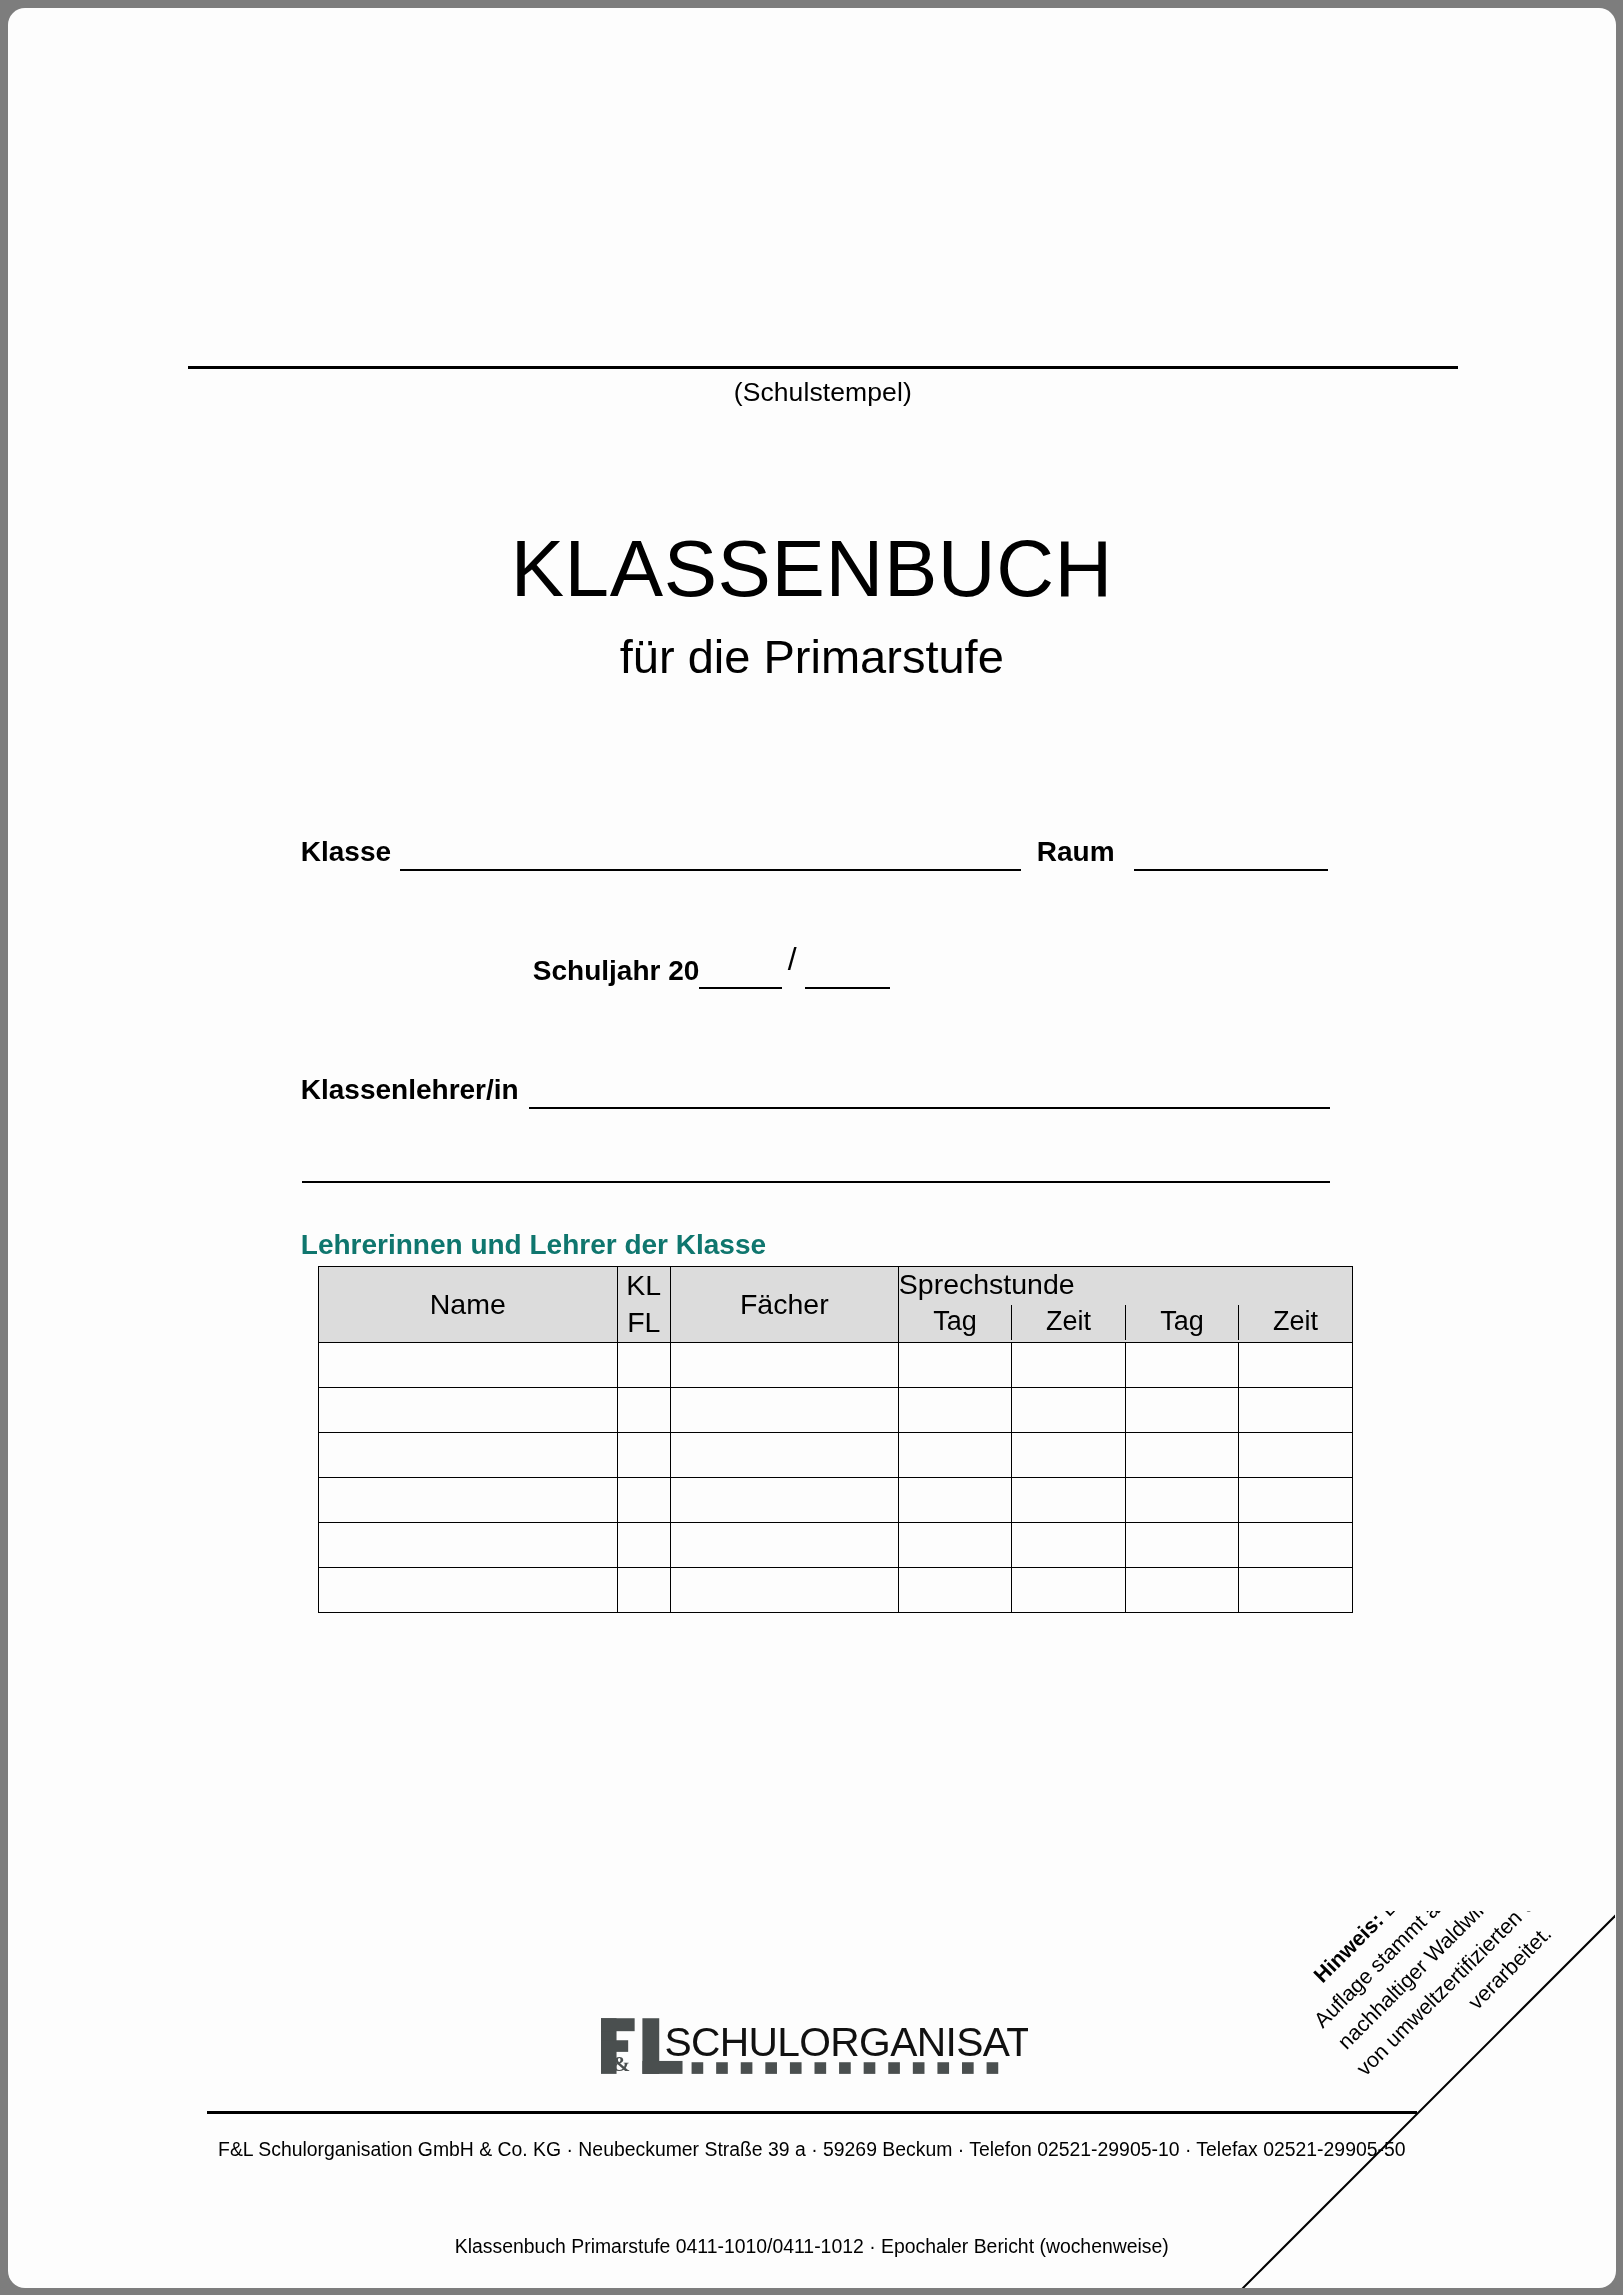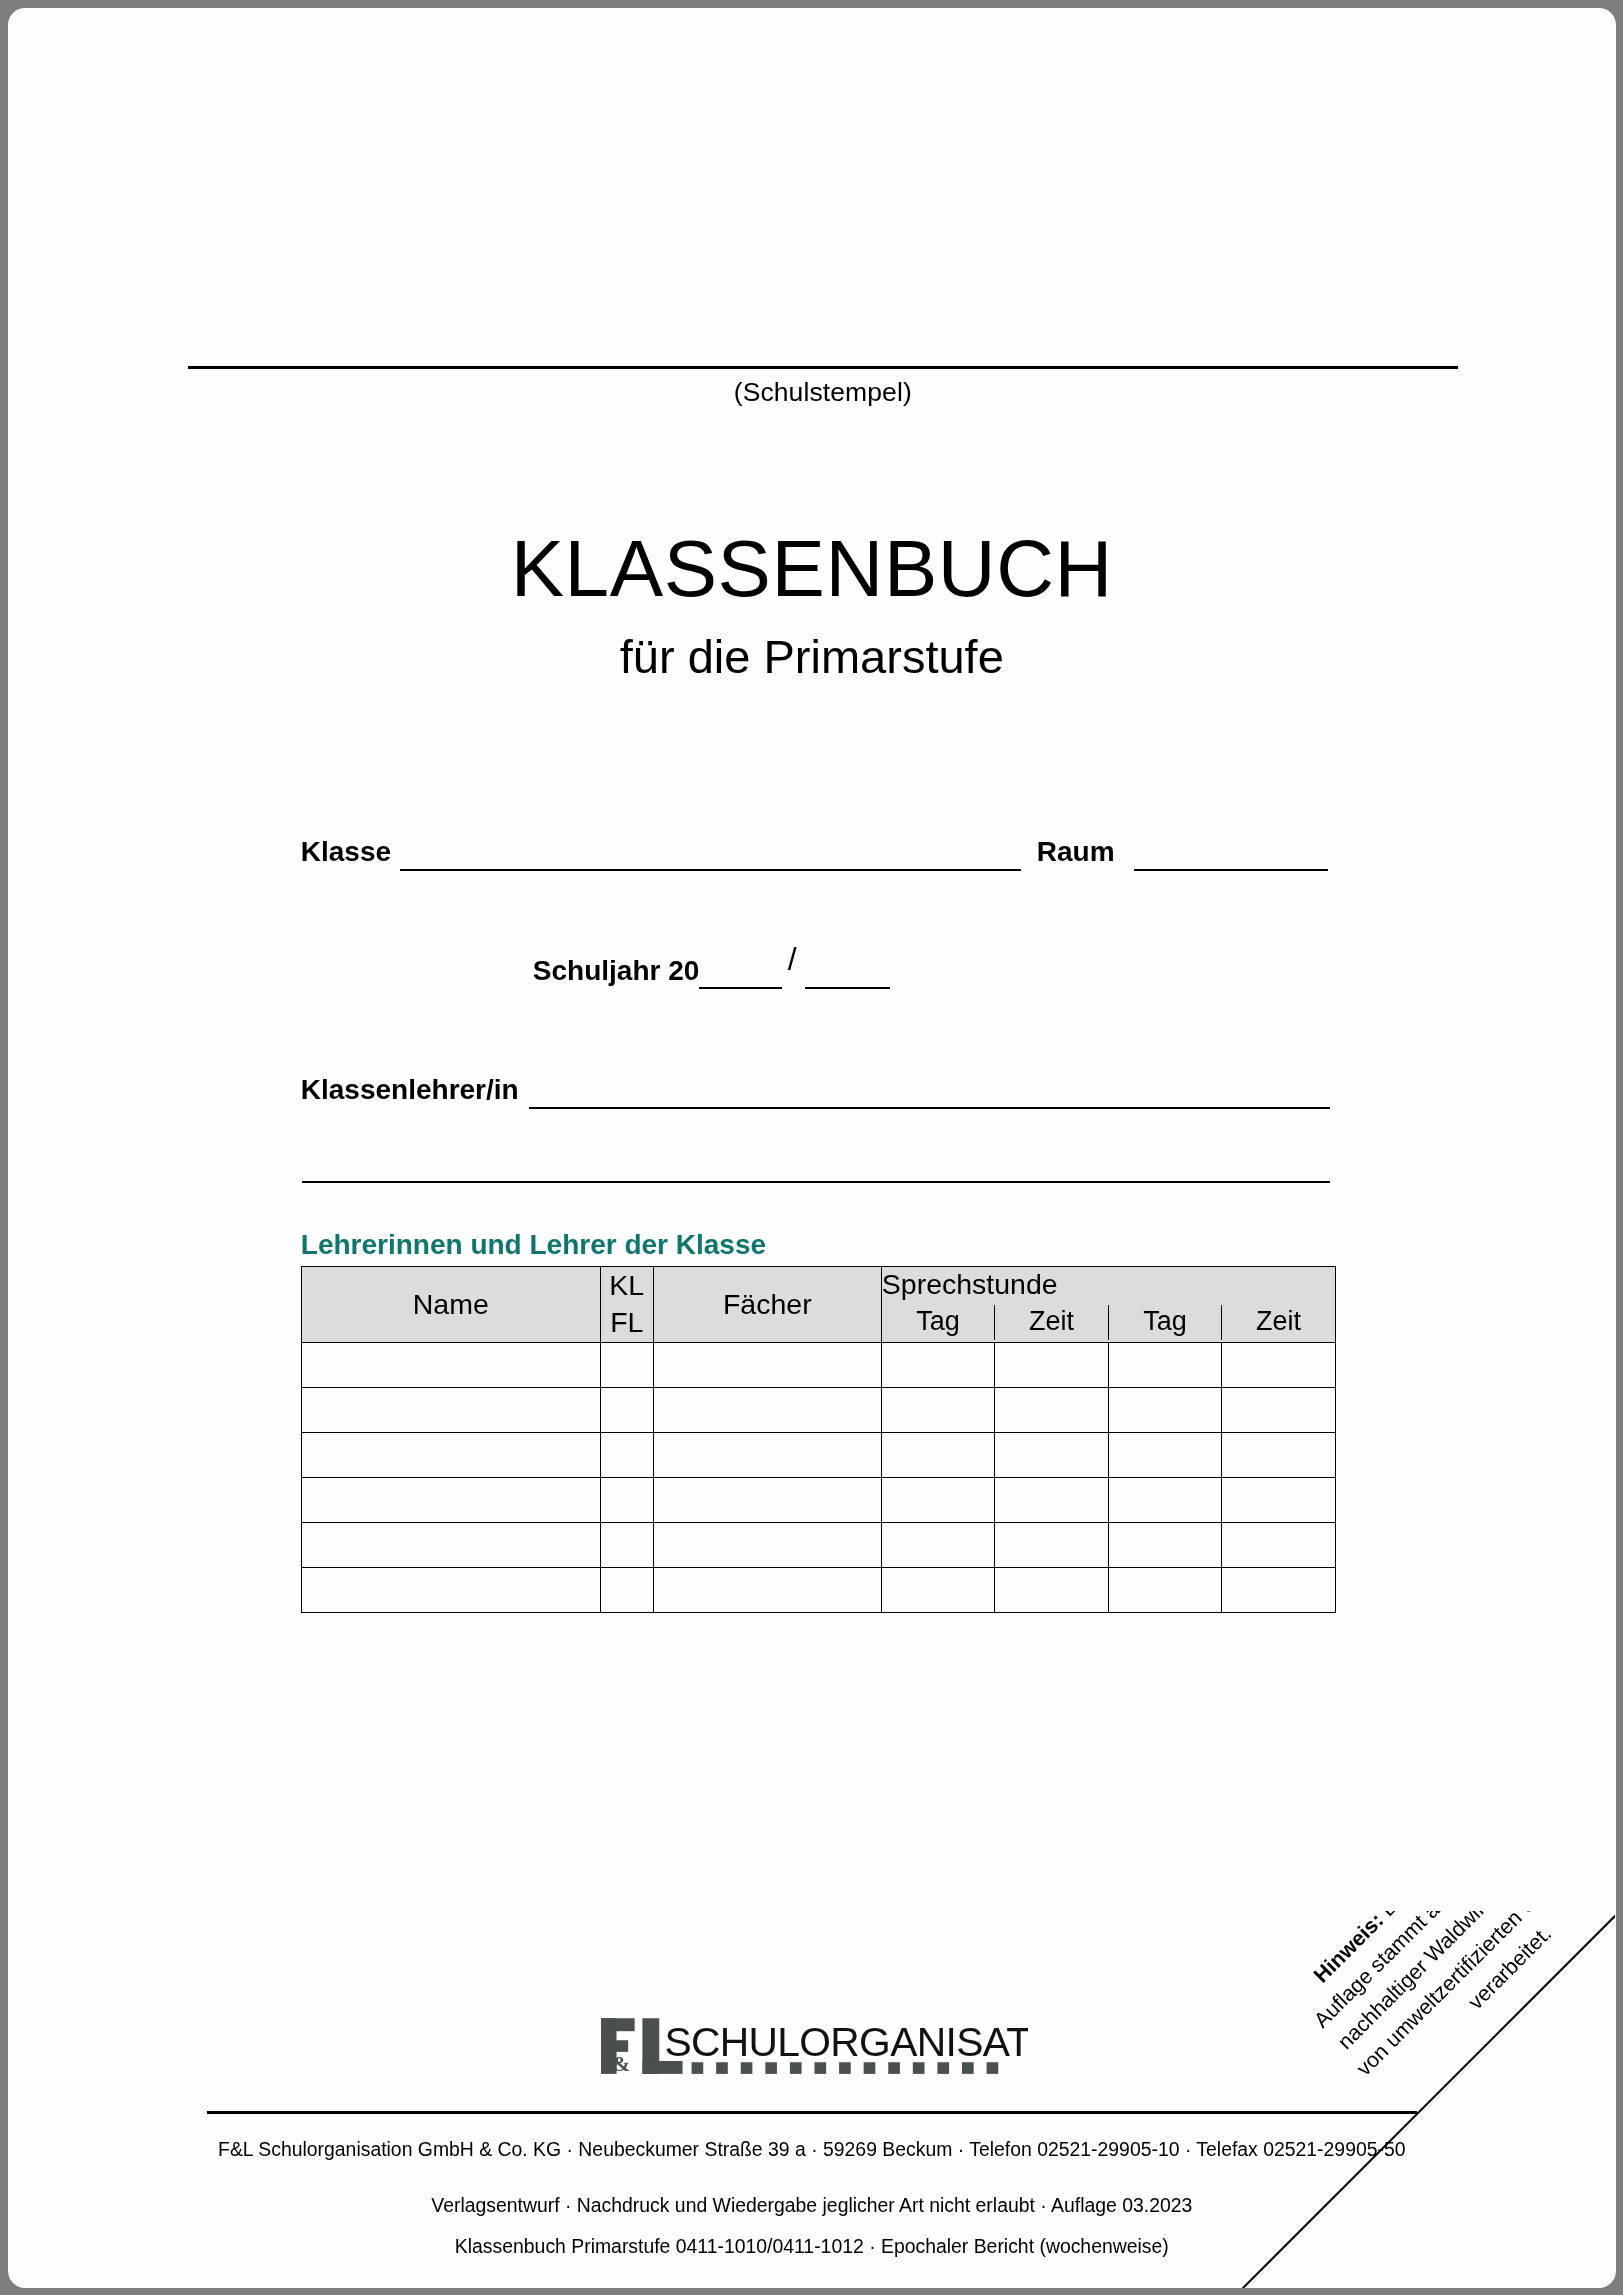--- a/index.html
+++ b/index.html
@@ -121,21 +121,21 @@
     left: 293px;
     top: 1223px;
     font-weight: bold;
     font-size: 28px;
     color: #0f766e;
     line-height: 1;
     white-space: nowrap;
   }
   .tbl {
     position: absolute;
-    left: 293px;
+    left: 310px;
     top: 1258px;
     width: 1029px;
     border-collapse: collapse;
     table-layout: fixed;
     background: #fdfdfd;
   }
   .tbl td, .tbl th {
     border: 1.9px solid #000;
     padding: 0;
     margin: 0;
@@ -405,21 +405,20 @@
         <rect x="482" y="82" width="18" height="18"></rect>
         <rect x="520" y="82" width="18" height="18"></rect>
         <rect x="558" y="82" width="18" height="18"></rect>
         <rect x="596" y="82" width="18" height="18"></rect>
       </g>
     </svg>
   </div>
 
   <div class="foot-rule"></div>
   <div class="foot-line" id="foot-1">F&amp;L Schulorganisation GmbH &amp; Co. KG · Neubeckumer Straße 39 a · 59269 Beckum · Telefon 02521-29905-10 · Telefax 02521-29905-50</div>
-  <div class="foot-line" id="foot-3">Verlagsentwurf · Nachdruck und Wiedergabe jeglicher Art nicht erlaubt · Auflage 03.2023</div>
   <div class="foot-line" id="foot-4">Klassenbuch Primarstufe 0411-1010/0411-1012 · Epochaler Bericht (wochenweise)</div>
 
   <div class="corner">
     <div class="corner-line"></div>
     <div class="hinweis">
       <b>Hinweis:</b>
       <span>Das Papier für diese Auflage stammt aus vorbildlicher und nachhaltiger Wald­wirtschaft und wird von umwelt­zertifizierten Unternehmen verarbeitet.</span>
     </div>
   </div>
 

